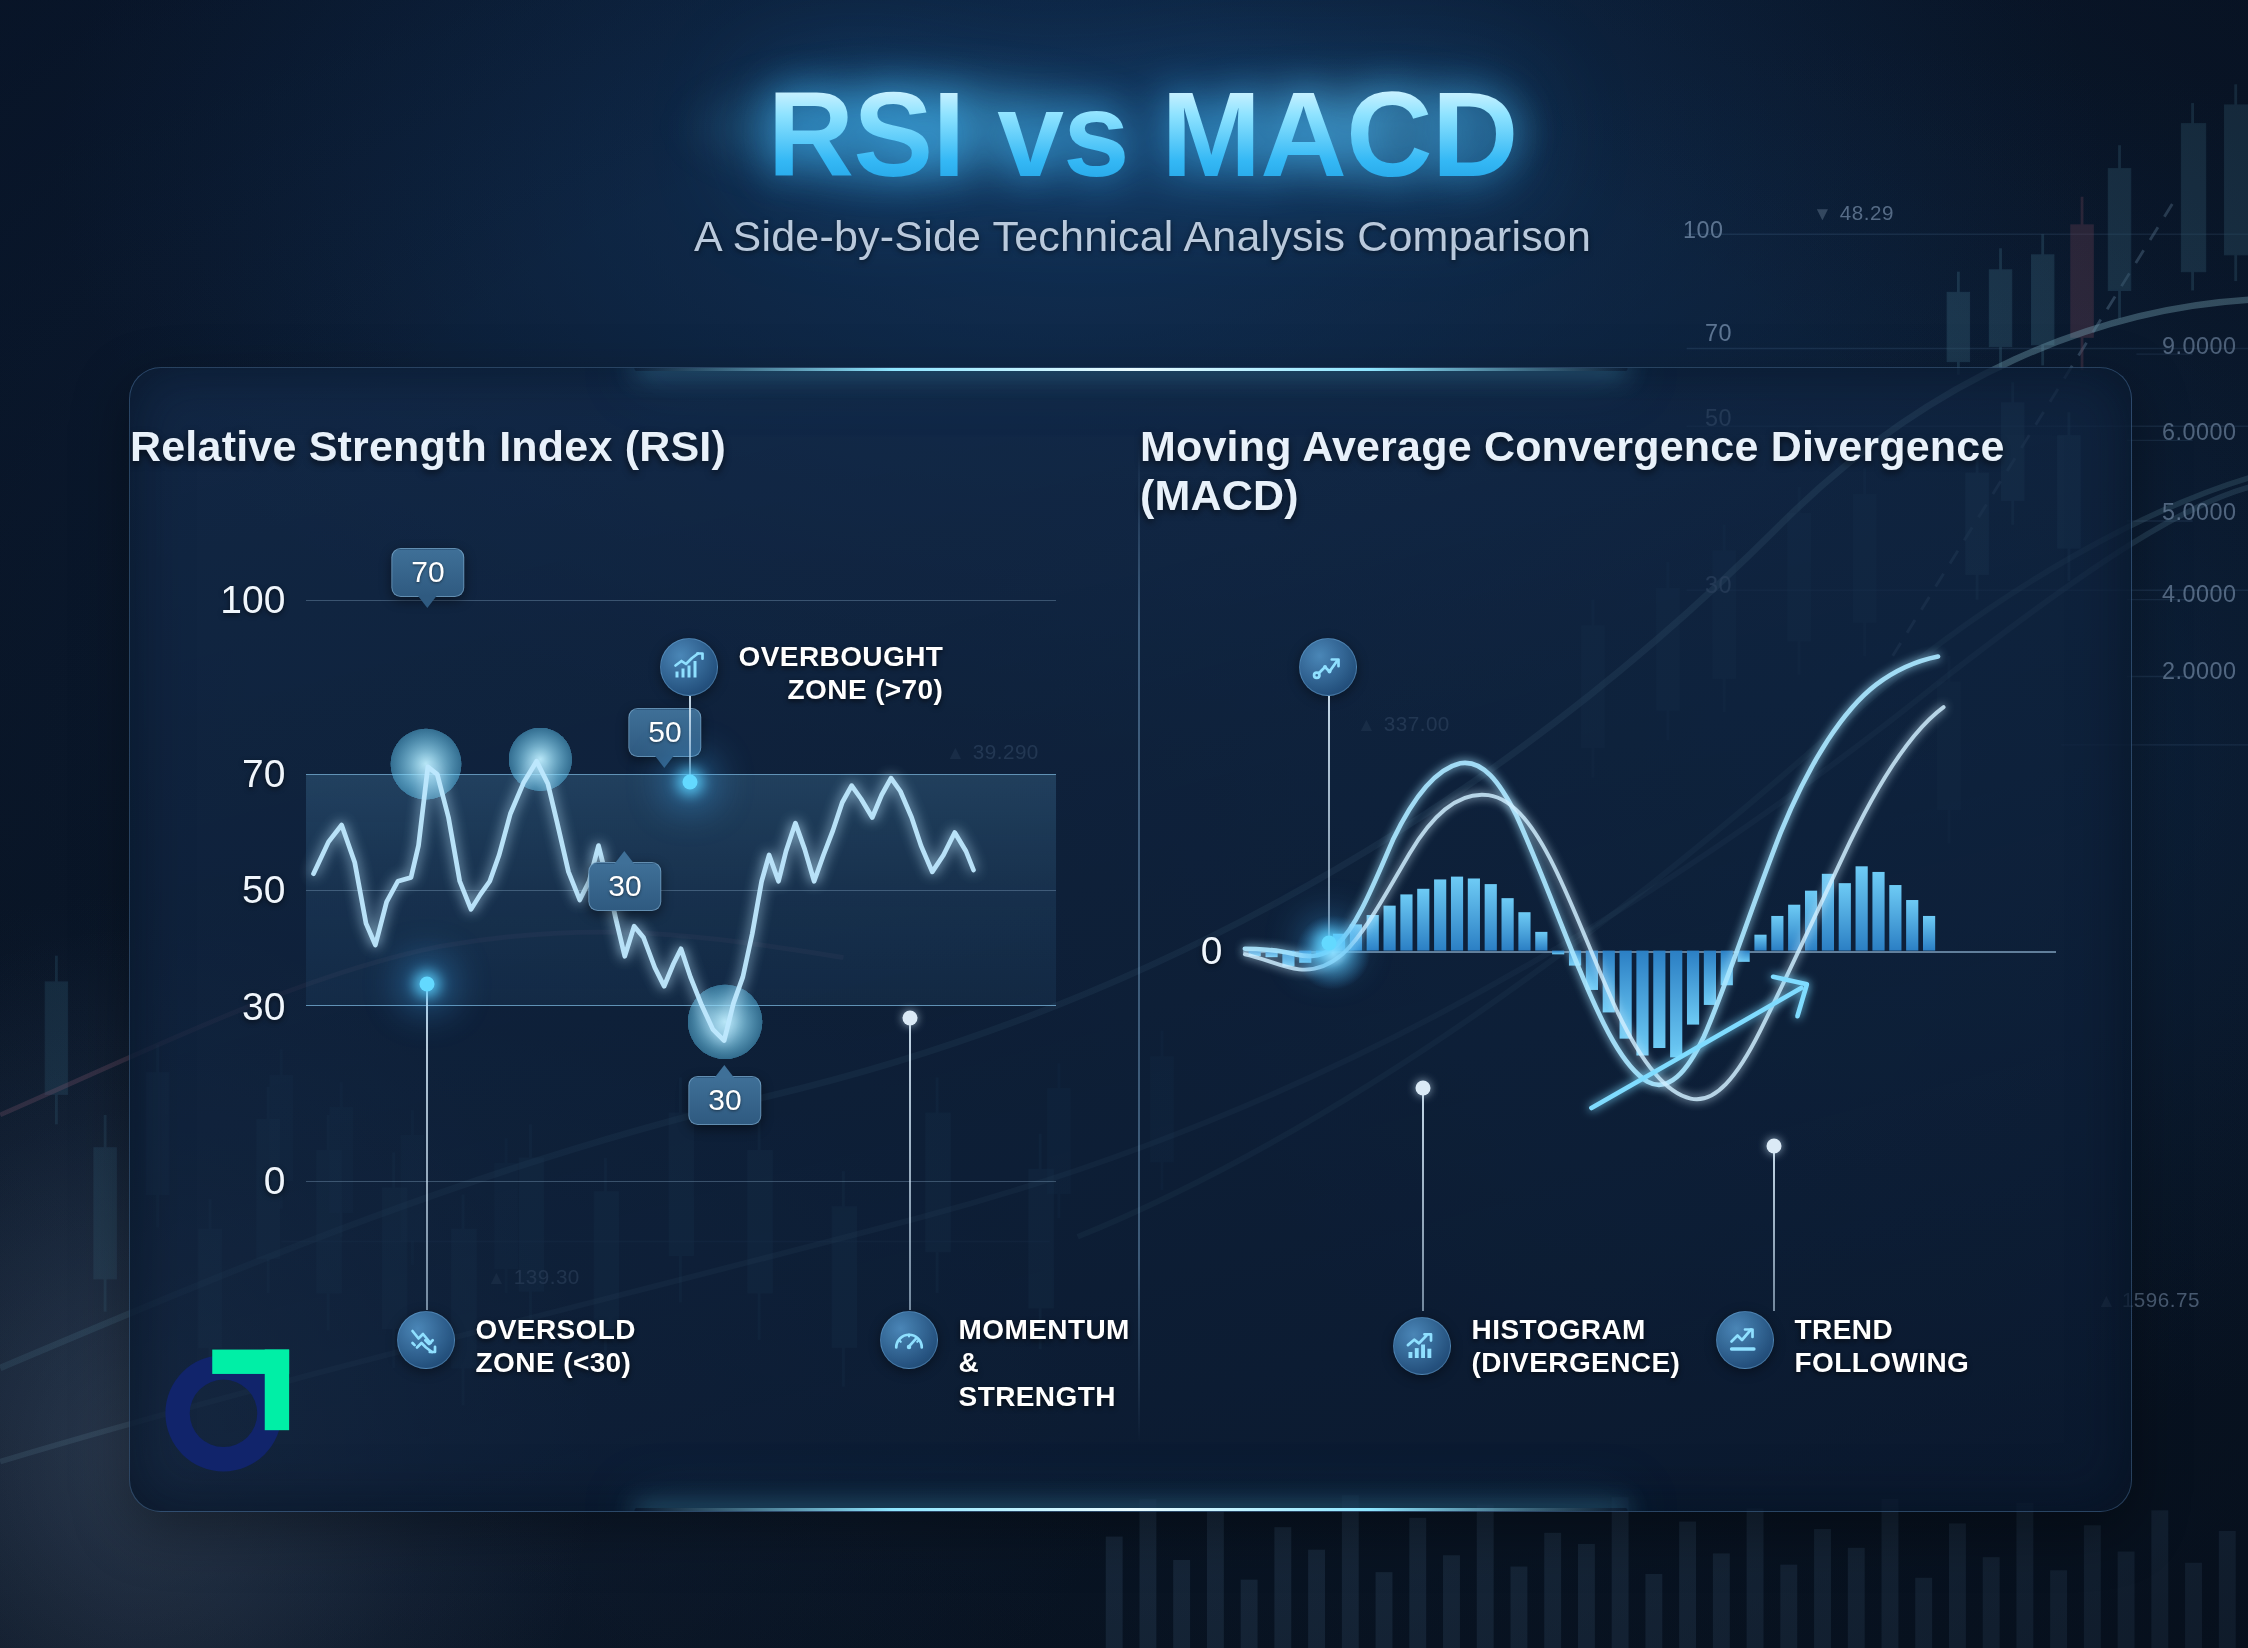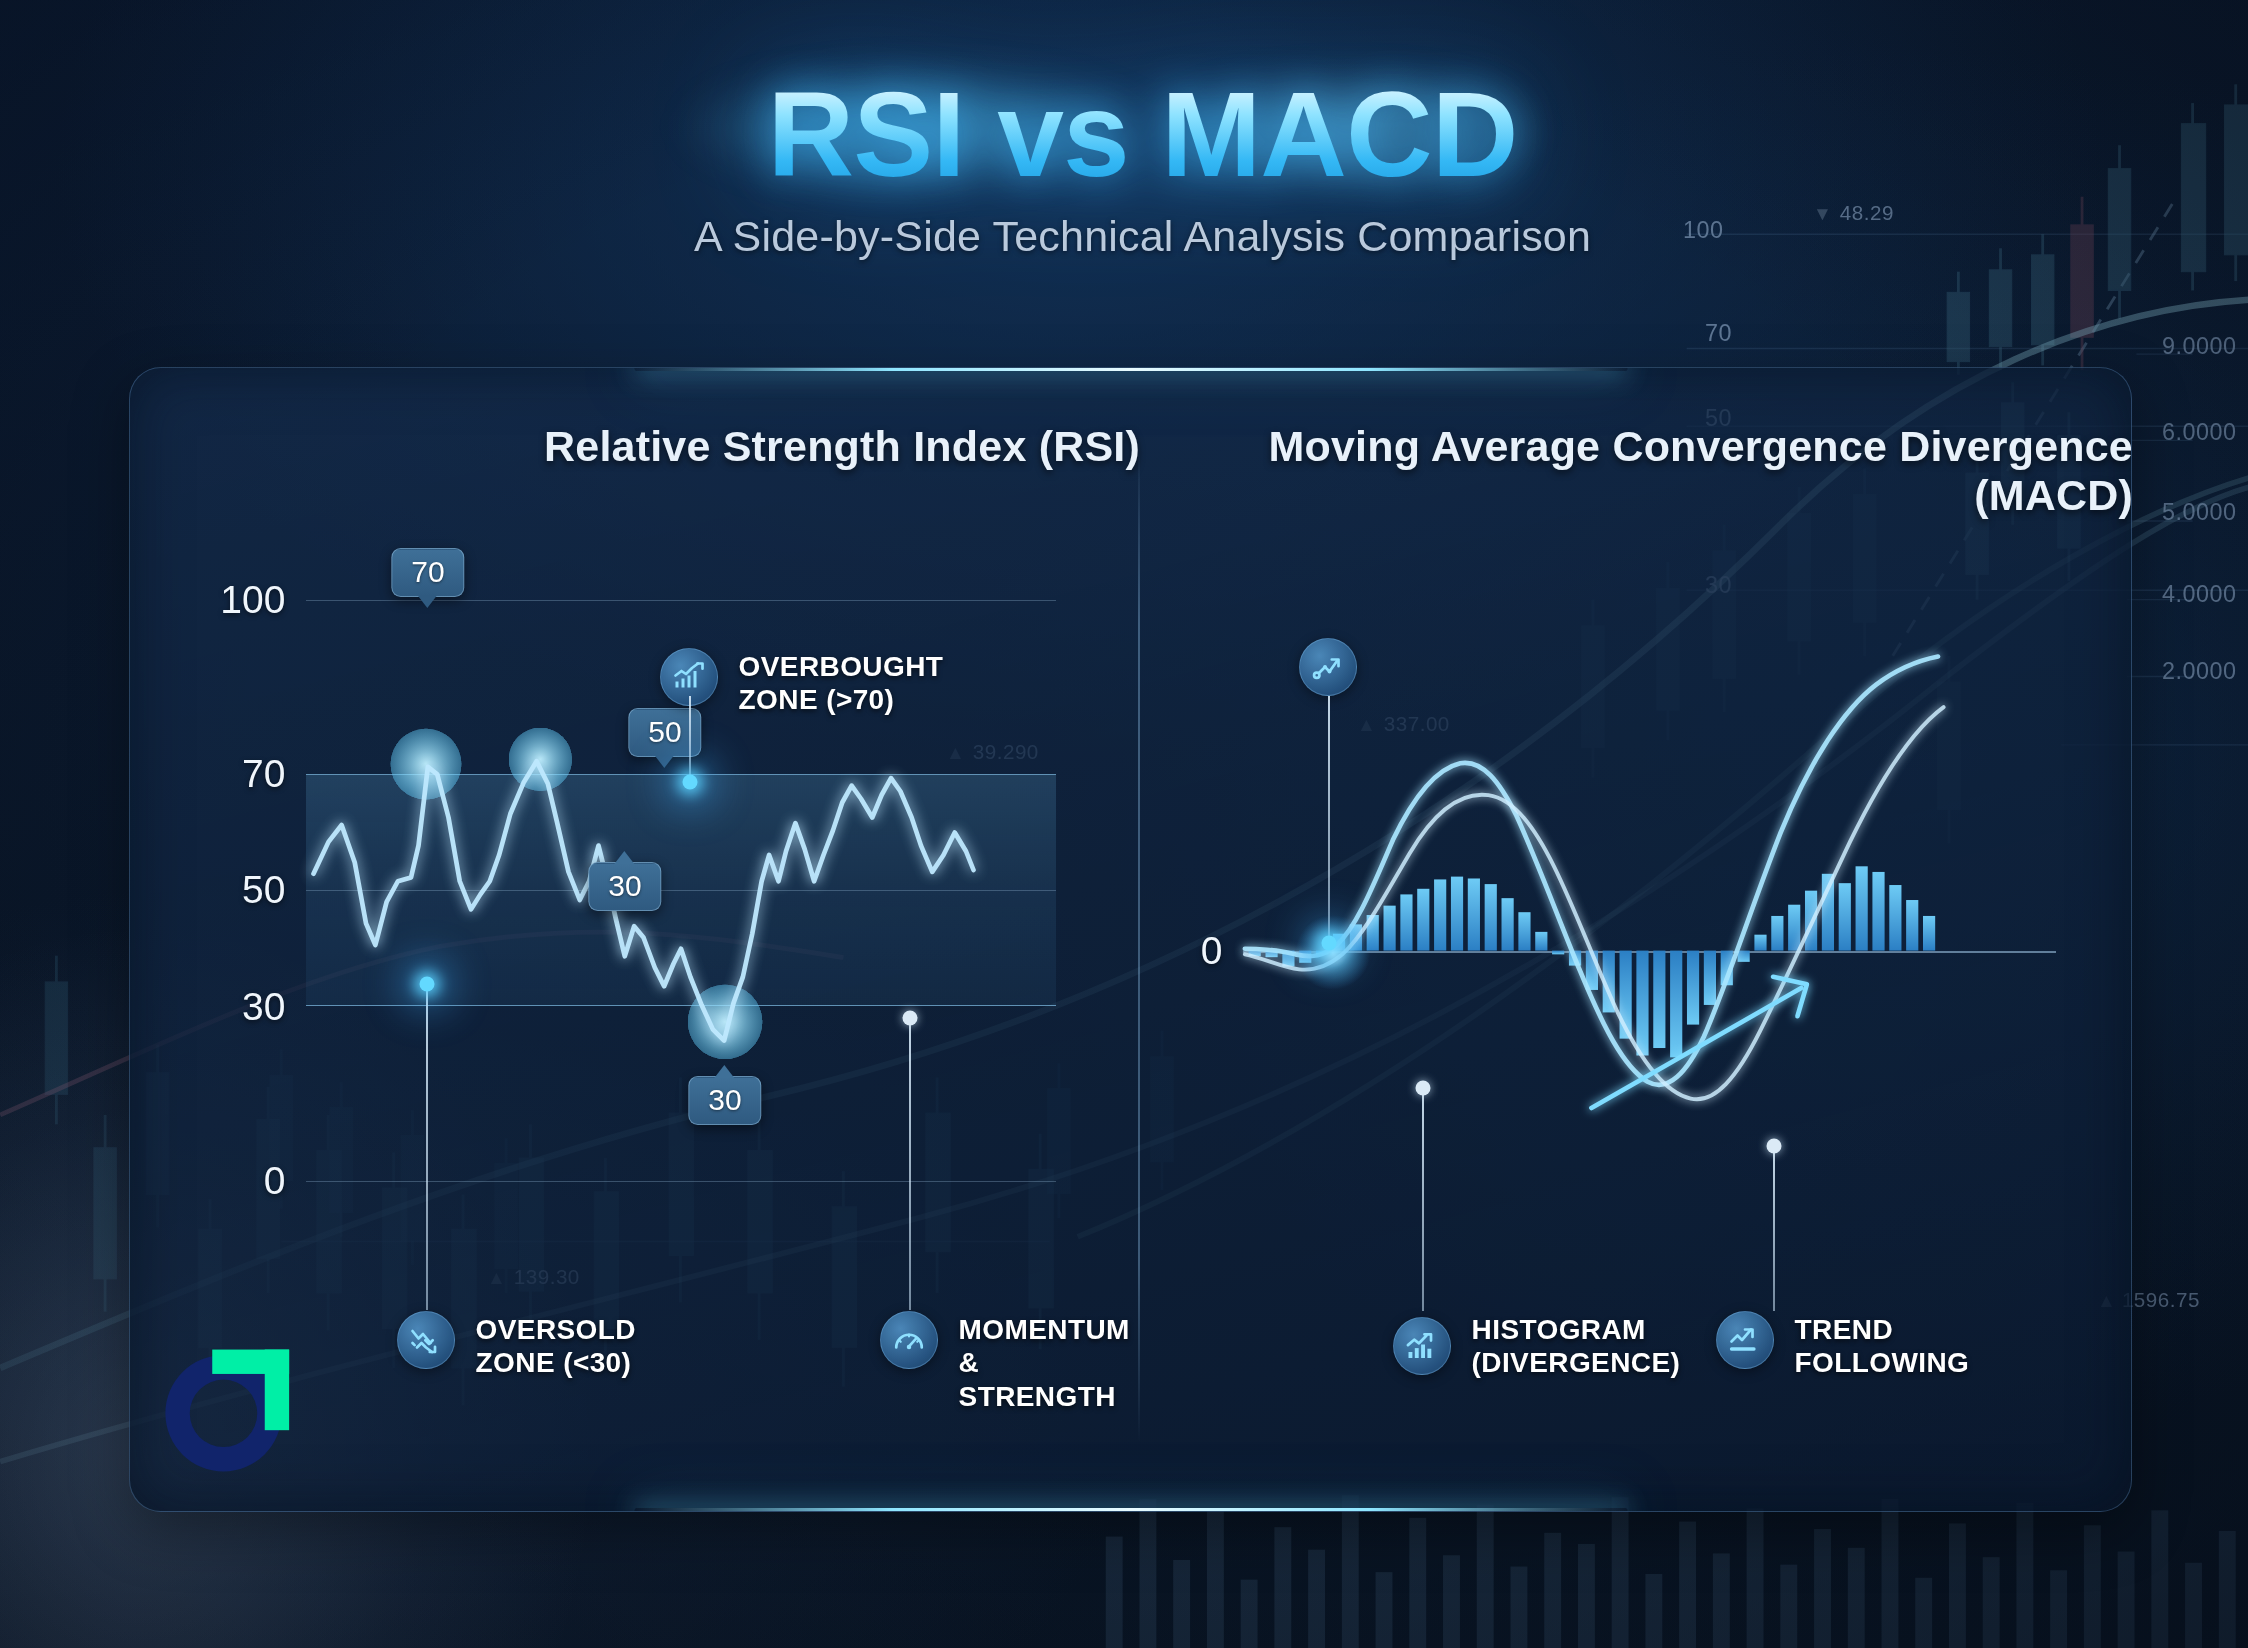--- a/index.html
+++ b/index.html
@@ -87,21 +87,21 @@
     position:absolute; left:1008px; top:75px; width:1.9px; height:999px;
     background:linear-gradient(180deg, rgba(130,180,225,0) 0%, rgba(140,190,230,.38) 18%, rgba(140,190,230,.38) 82%, rgba(130,180,225,0) 100%);
   }
 
   .panel{ position:absolute; top:0; height:1145px; }
   #panel-rsi{ left:0; width:1010px; }
   #panel-macd{ left:1010px; width:993px; }
 
   .panel-title{
     position:absolute; top:54px; left:0; width:100%;
-    text-align:right; color:#e8f1fa; font-weight:bold; font-size:43px;
+    text-align:left; color:#e8f1fa; font-weight:bold; font-size:43px;
     line-height:1.13; letter-spacing:0.2px;
     text-shadow:0 2.8px 7.5px rgba(0,0,0,.6);
   }
 
   
   .plot{ position:absolute; }
   #rsi-plot{ left:176px; top:232px; width:750px; height:581px; }
   #macd-plot{ left:103px; top:281px; width:813px; height:525px; }
 
   .ytick{
@@ -428,21 +428,21 @@
                  L614 208 L624 190 L634 204 L646 232 L656 262 L668 290
                  L680 272 L692 248 L704 268 L712 288" fill="none" stroke="#bfe9ff" stroke-width="5" stroke-linecap="round" stroke-linejoin="round" filter="url(#rsiGlow)" opacity=".96"></path>
       </svg>
 
       <div class="val-badge down" style="left:122px; top:-52px;">70</div>
       <div class="val-badge down" style="left:359px; top:108px;">50</div>
       <div class="val-badge up" style="left:319px; top:262px;">30</div>
       <div class="val-badge up" style="left:419px; top:476px;">30</div>
     </div>
 
-    <div class="callout" style="left:530px; top:280px;">
+    <div class="callout" style="left:530px; top:270px;text-align:right;">
       <span class="callout-icon">
         <svg width="36" height="36" viewBox="0 0 24 24" fill="none" stroke="#8fe0ff" stroke-width="1.8" stroke-linecap="round" stroke-linejoin="round">
           <path d="M3 19h2v-4H3z" fill="#8fe0ff" stroke="none"></path>
           <path d="M7 19h2v-6H7z" fill="#8fe0ff" stroke="none"></path>
           <path d="M11 19h2v-8h-2z" fill="#8fe0ff" stroke="none"></path>
           <path d="M15 19h2v-11h-2z" fill="#8fe0ff" stroke="none"></path>
           <path d="M3 11l4-3 3 2 4-4 4-3"></path>
           <path d="M17.5 3H21v3.5"></path>
         </svg>
       </span>

